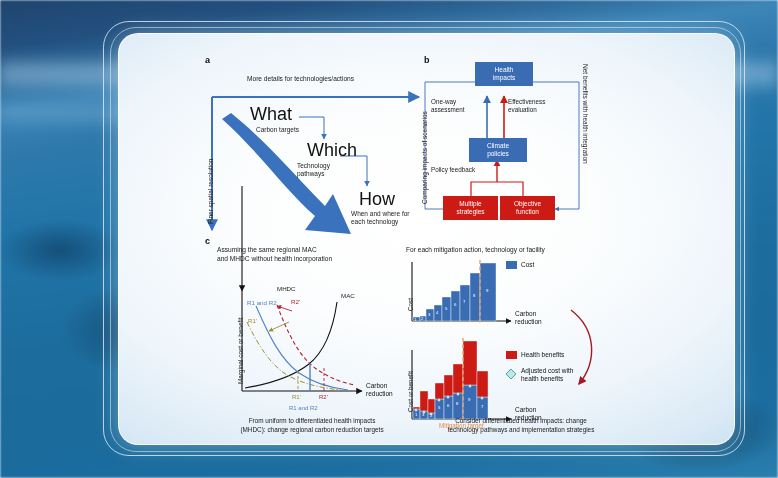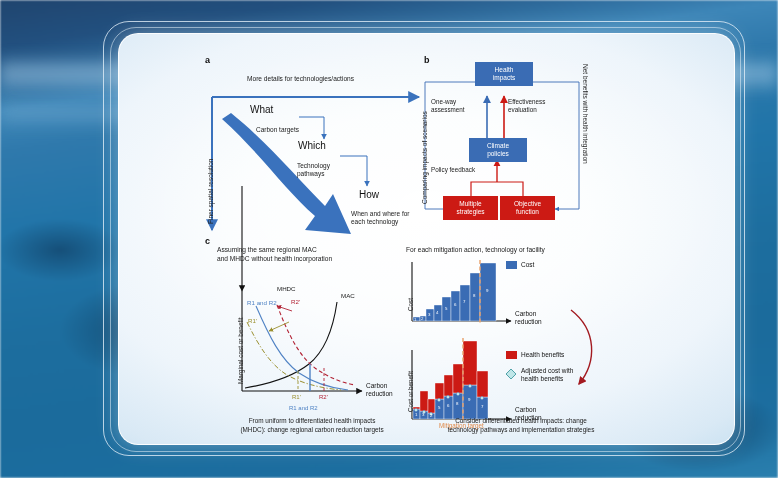--- a/index.html
+++ b/index.html
@@ -39,21 +39,21 @@
       box-shadow:0 0 22px rgba(255,255,255,.35);}
   #panel-blur{position:absolute;inset:0;border-radius:20px;pointer-events:none;
       background:radial-gradient(70% 60% at 50% 42%, rgba(255,255,255,.55), rgba(255,255,255,0) 72%);}
 
   
   .lab{position:absolute;color:#1a1a1a;font-size:7px;line-height:1.25;white-space:pre-line;}
   .plab{position:absolute;font-weight:bold;font-size:9px;color:#111;}
   .vlab{position:absolute;font-size:6.5px;color:#222;transform-origin:0 0;white-space:nowrap;}
 
   svg{position:absolute;left:0;top:0;overflow:visible;}
-  .bigword{position:absolute;font-size:10px;color:#111;font-weight:500;}
+  .bigword{position:absolute;font-size:18px;color:#111;font-weight:500;}
   .smallw{position:absolute;font-size:6.5px;color:#1a1a1a;line-height:1.3;white-space:pre-line;}
 
   
   .bx{position:absolute;display:flex;align-items:center;justify-content:center;text-align:center;
       color:#fff;font-size:6.5px;line-height:1.25;white-space:pre-line;}
   .bx.blue{background:#3a6cb4;}
   .bx.red{background:#cc1a14;}
   .bnote{position:absolute;font-size:6.3px;color:#1a1a1a;line-height:1.3;white-space:pre-line;}
 
   
@@ -100,21 +100,21 @@
 
       <path d="M103,85 C140,118 168,158 196,182 L186,196 L232,200 L214,160 L206,172 C180,146 146,106 112,79 Z" fill="#3a72bd"></path>
     </svg>
 
     <div class="lab" style="left:128px;top:41px;font-size:6.6px;">More details for technologies/actions</div>
     <div class="vlab" style="left:88px;top:190px;transform:rotate(-90deg);">Finer spatial resolution</div>
 
     <div class="bigword" style="left:131px;top:70px;">What</div>
     <div class="smallw" style="left:137px;top:92px;">Carbon targets</div>
 
-    <div class="bigword" style="left:179px;top:106px;">Which</div>
+    <div class="bigword" style="left:188px;top:106px;">Which</div>
     <div class="smallw" style="left:178px;top:128px;">Technology
 pathways</div>
 
     <div class="bigword" style="left:240px;top:155px;">How</div>
     <div class="smallw" style="left:232px;top:176px;">When and where for
 each technology</div>
 
     <div class="plab" style="left:305px;top:21px;">b</div>
 
     <svg width="615" height="410">

